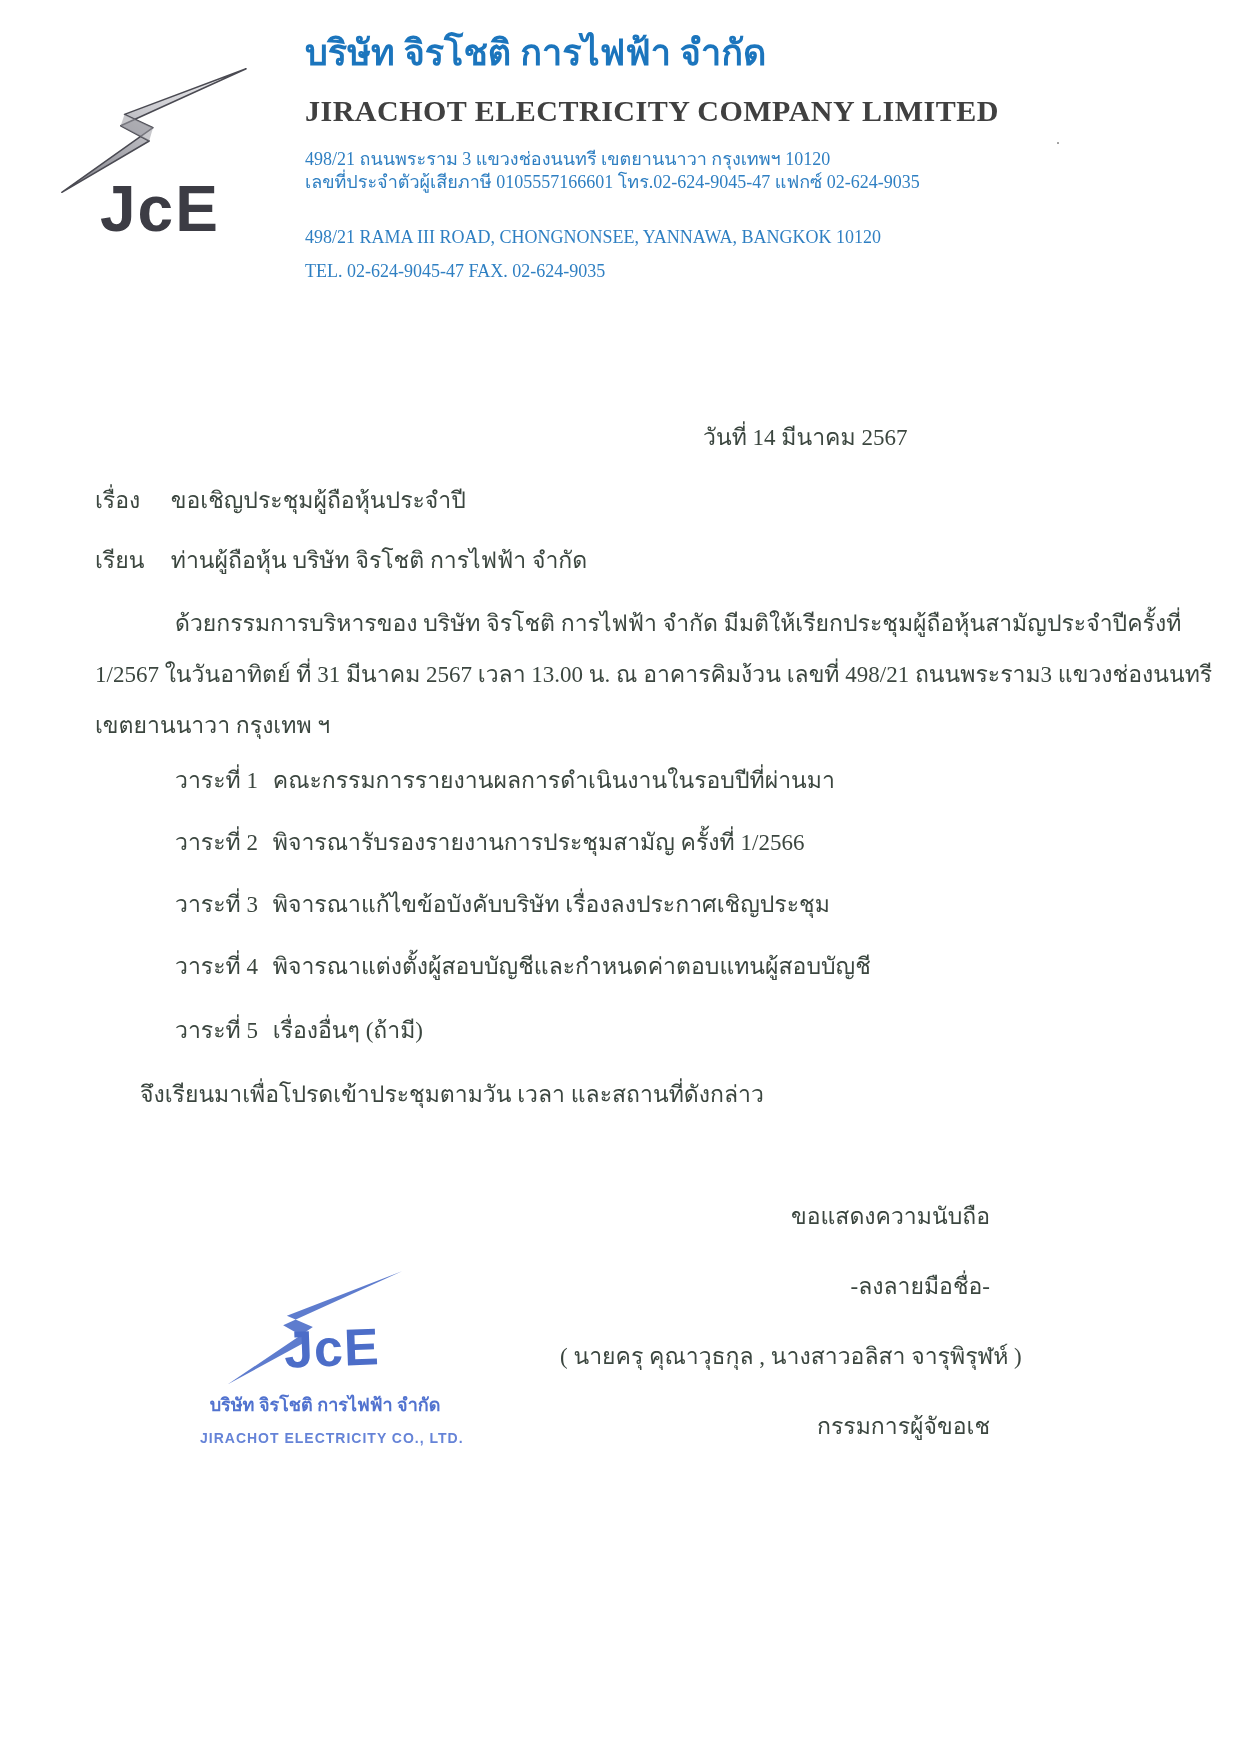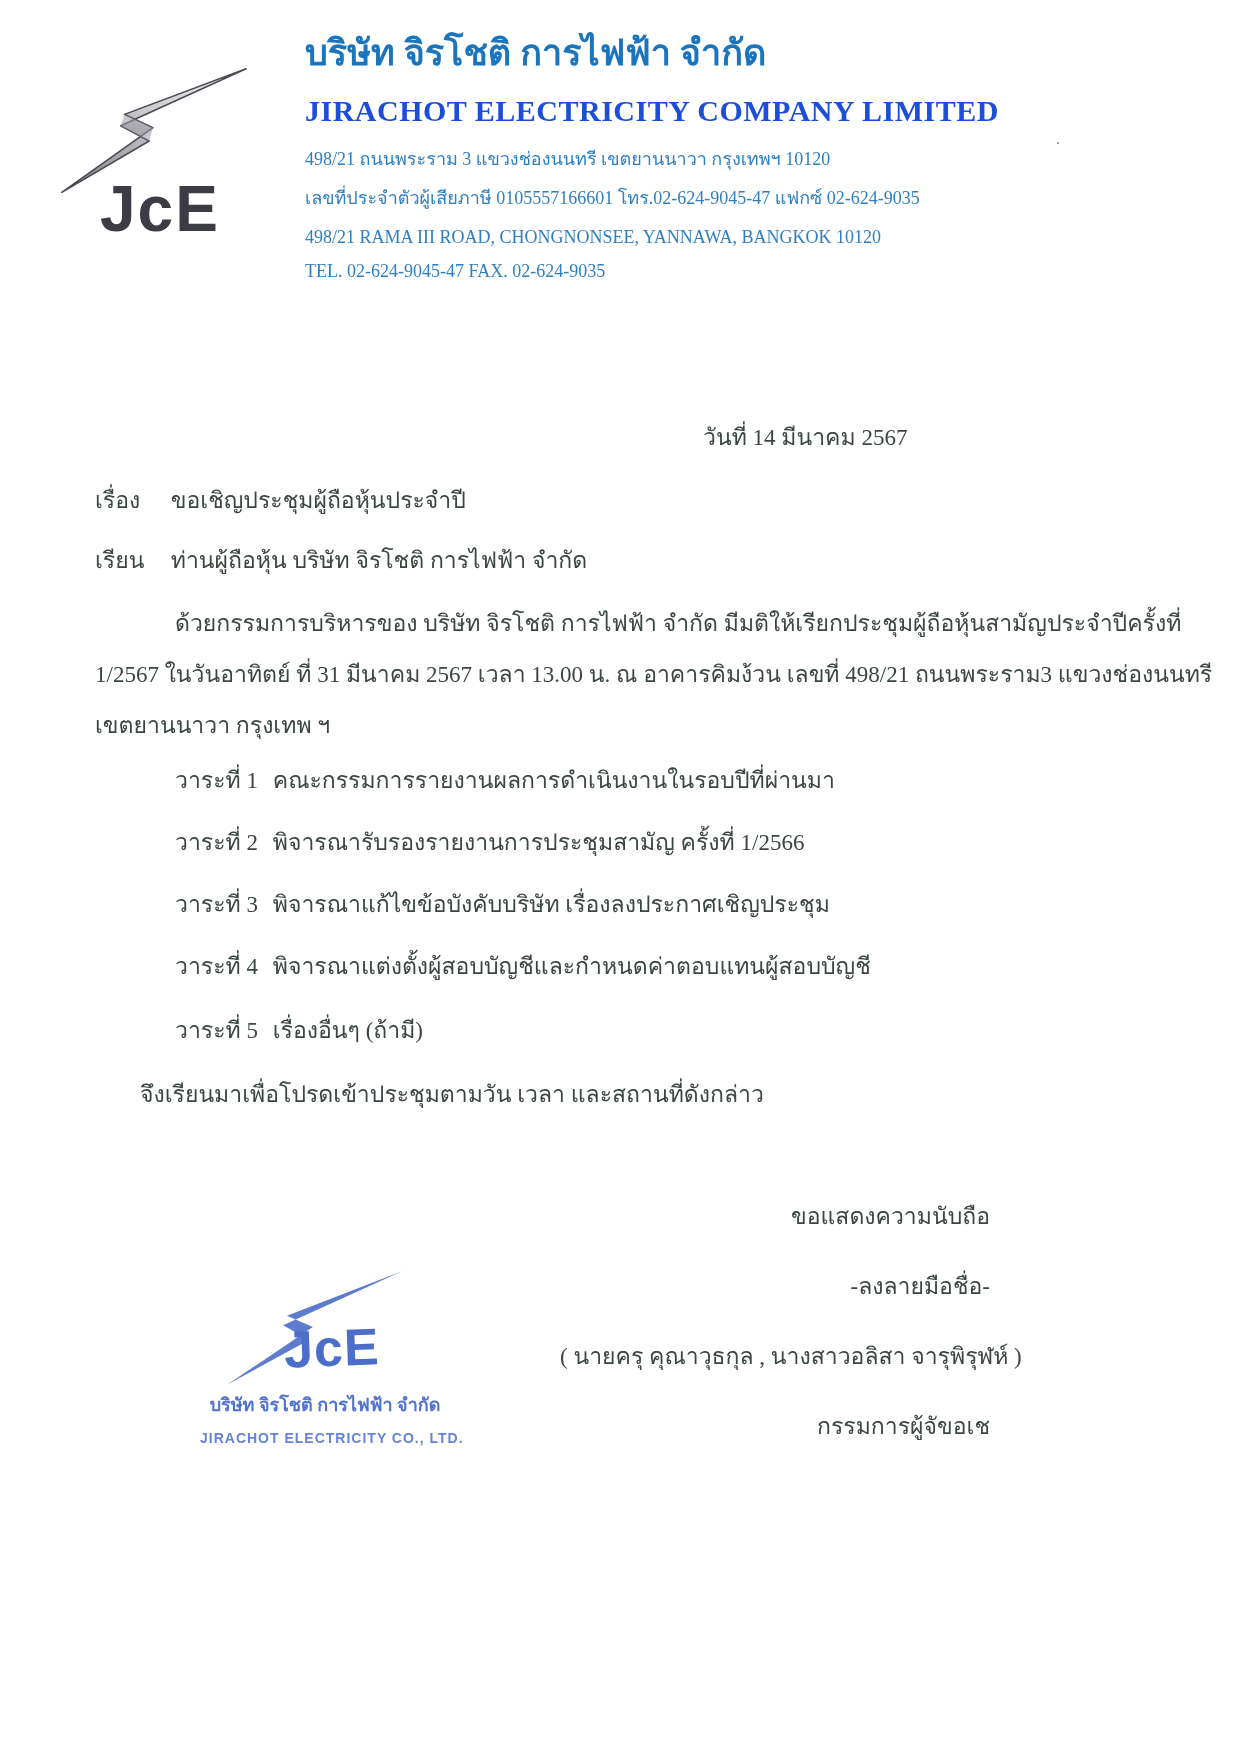--- a/index.html
+++ b/index.html
@@ -21,25 +21,25 @@
     font-weight:700;font-size:64px;letter-spacing:2px;
     color:#3c3c44;
   }
   .co-name-th{
     left:305px;top:28px;
     font-size:36px;font-weight:700;color:#1b75bd;line-height:1.4;
   }
   .co-name-en{
     left:305px;top:94px;
     font-family:"Liberation Serif", serif;
-    font-size:30px;font-weight:700;color:#1d4ed8;letter-spacing:0.5px;
+    font-size:30px;font-weight:700;color:#404040;letter-spacing:0.5px;
   }
   .hdr-line{font-size:18px;color:#2e7fc2;line-height:1.5;}
   .hdr-th1{left:305px;top:146px;}
-  .hdr-th2{left:305px;top:185px;font-family:Liberation Serif, serif;}
+  .hdr-th2{left:305px;top:169px;font-family:Liberation Serif, serif;}
   .hdr-en1{left:305px;top:224px;}
   .hdr-en2{left:305px;top:258px;}
   .stray-dot{left:1056px;top:130px;color:#8a8a8a;font-size:16px;}
 
   
   .btxt{font-size:23px;color:#3b463f;line-height:1.5;}
   .date-line{left:703px;top:421px;text-align:center;}
   .subject{left:95px;top:484px;}
   .salutation{left:95px;top:544px;}
   .label-gap{display:inline-block;min-width:70px;}

